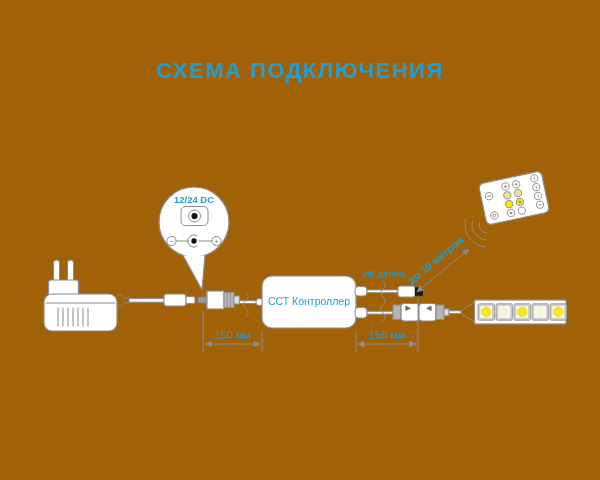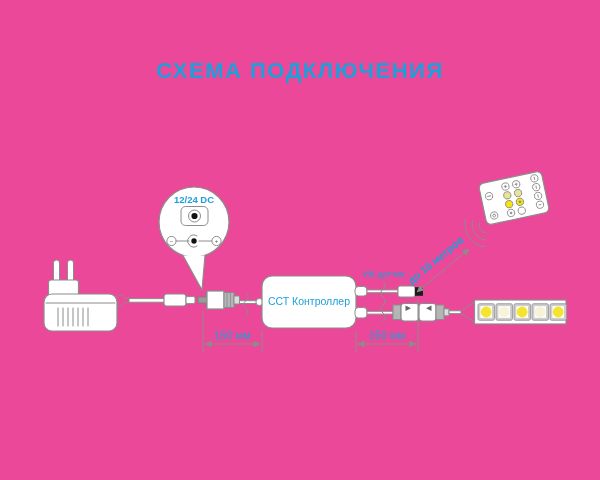--- a/index.html
+++ b/index.html
@@ -1,17 +1,17 @@
 <!DOCTYPE html>
 <html><head>
 <meta charset="utf-8">
 <style>
   html,body{margin:0;padding:0;background:#fff;}
   body{font-family:"Liberation Sans", sans-serif;}
-  .stage{position:relative;width:600px;height:480px;background:#ec4899;overflow:hidden;}
+  .stage{position:relative;width:600px;height:480px;background:#a16207;overflow:hidden;}
   svg{display:block;}
   .lnth{fill:none;stroke:#8C8C8C;stroke-width:1;stroke-linecap:round;}
   .fw{fill:#fff;stroke:#8C8C8C;stroke-width:1.2;}
   .fwth{fill:#fff;stroke:#8C8C8C;stroke-width:1;}
   .rib{fill:#B5B5B5;stroke:#8C8C8C;stroke-width:1;}
   .nub{fill:#DDDDDD;stroke:#8C8C8C;stroke-width:1;}
   .dimln{fill:none;stroke:#8C8C8C;stroke-width:1;}
   .t-title{font-size:22px;font-weight:bold;letter-spacing:1.5px;}
   .t-big{font-size:11px;}
   .t-box{font-size:10.5px;}

